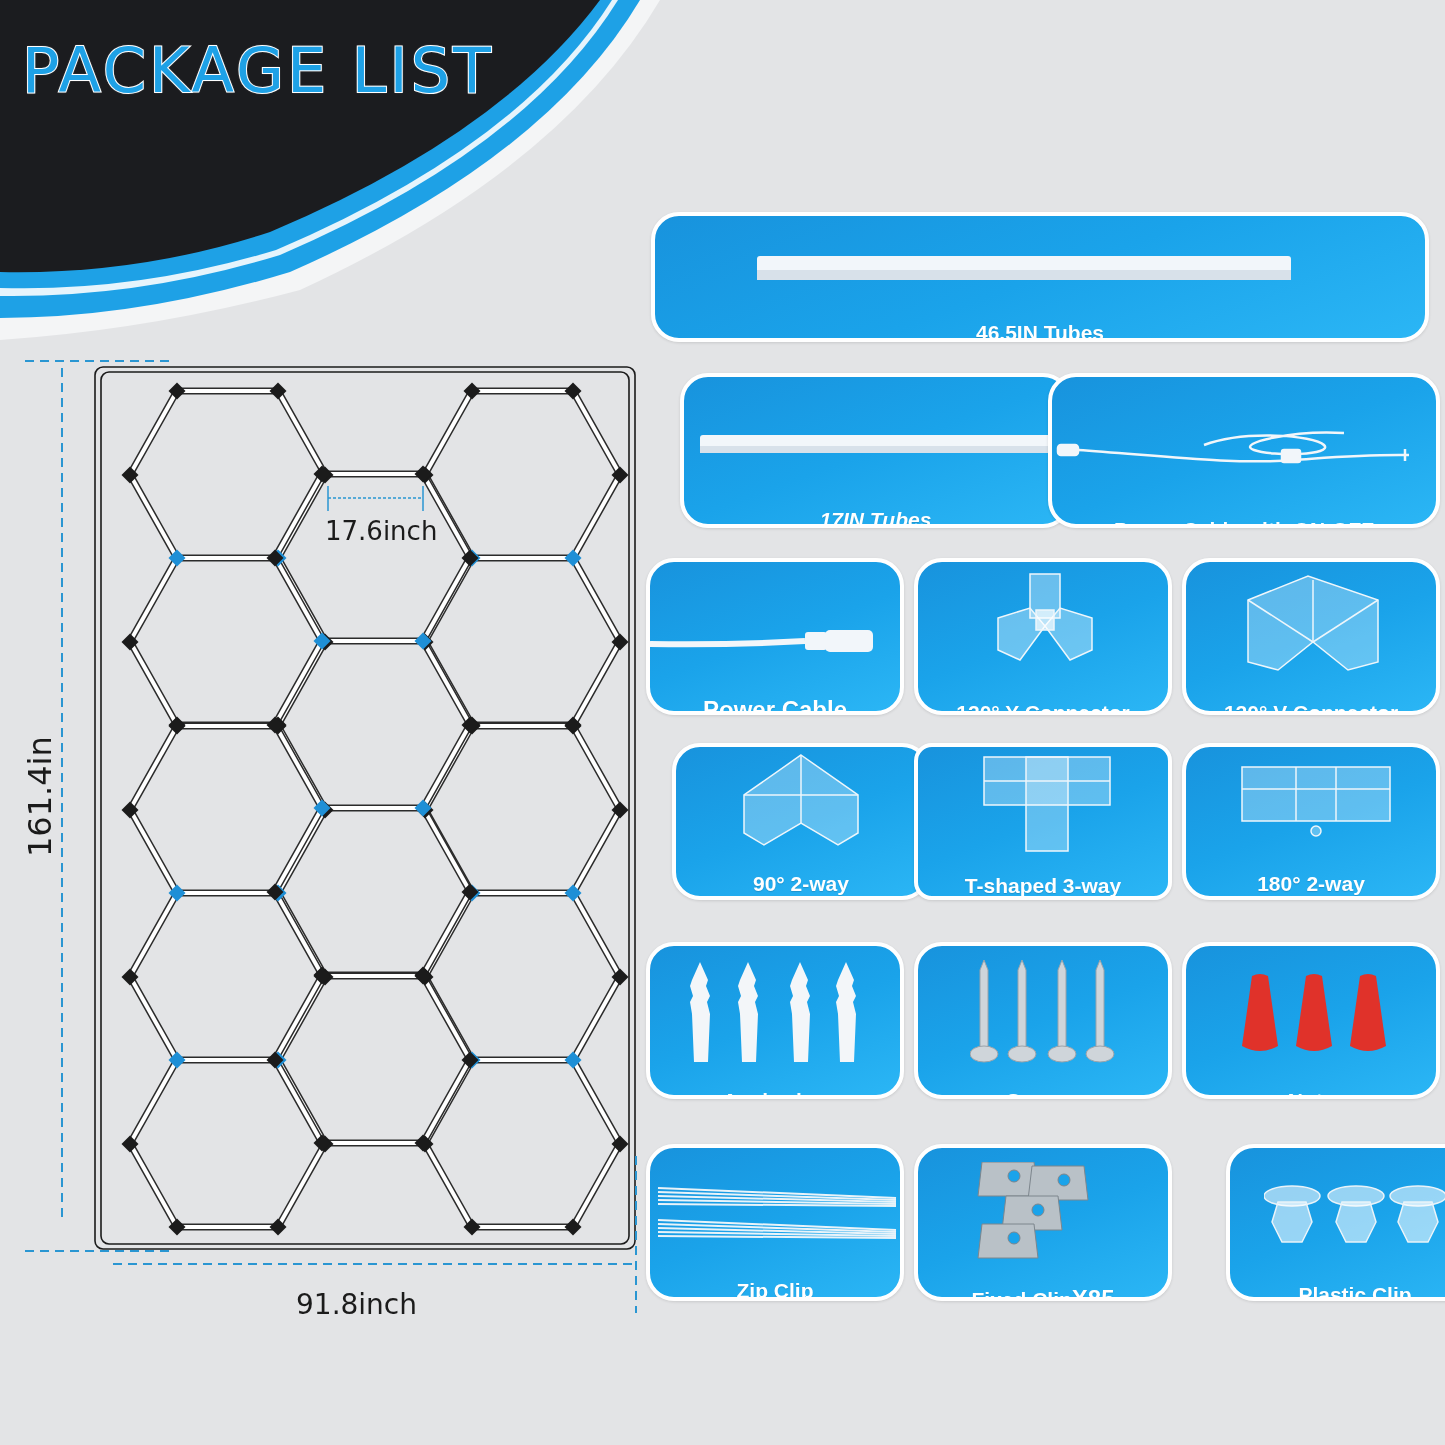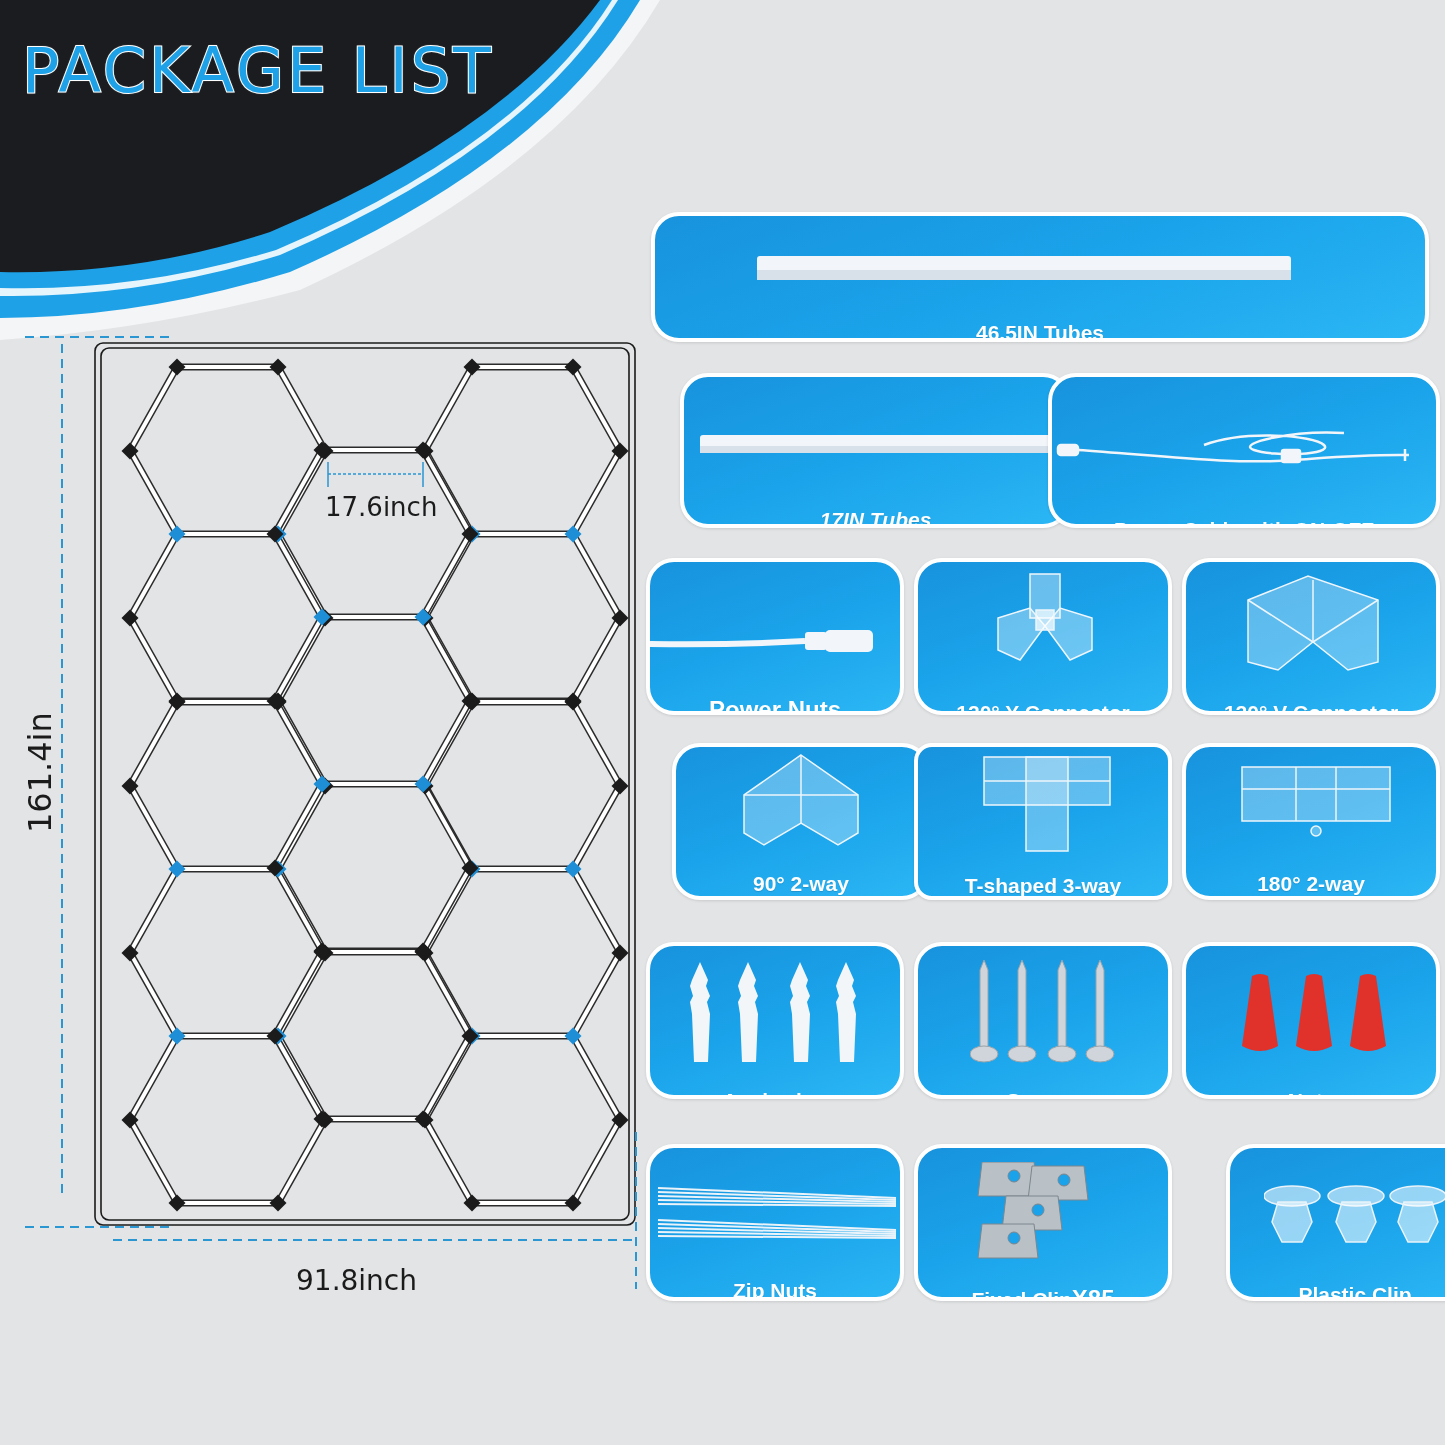--- a/index.html
+++ b/index.html
@@ -11,21 +11,21 @@
   .banner { position:absolute; left:0; top:0; width:1445px; height:340px; }
   .banner svg { position:absolute; left:0; top:0; }
   .title {
     position:absolute; left:22px; top:34px;
     font-family:"DejaVu Sans", sans-serif; font-weight:normal;
     font-size:62px; letter-spacing:3px; color:#1ea1e6;
     -webkit-text-stroke:2px #ffffff;
     paint-order:stroke fill;
     text-shadow: 0 0 2px #ffffff;
   }
-  .diagram { position:absolute; left:0; top:324px; width:645px; height:1000px; }
+  .diagram { position:absolute; left:0; top:348px; width:645px; height:1000px; }
   .diagram svg { position:absolute; left:0; top:0; }
   .dim-label {
     position:absolute; font-family:"DejaVu Sans", sans-serif; color:#1b1b1b;
     font-size:30px;
   }
   .dim-h { left:296px; top:940px; font-size:28px; }
   .dim-v { left:-20px; top:430px; transform:rotate(-90deg); font-size:32px; transform-origin:center; width:120px; text-align:center; }
   .dim-seg { left:325px; top:168px; font-size:26px; }
 
   .card {
@@ -352,21 +352,21 @@
 
 <div class="card" style="left:646px;top:558px;width:258px;height:157px;">
   <div class="art" style="left:0;top:62px;width:230px;height:30px;">
     <svg width="230" height="30">
         <path d="M0,20 C60,21 120,19 155,17" stroke="#f2f6fa" stroke-width="6" fill="none"></path>
         <rect x="155" y="8" width="22" height="18" rx="3" fill="#f2f6fa"></rect>
         <rect x="175" y="6" width="48" height="22" rx="5" fill="#f2f6fa"></rect>
       </svg>
   </div>
   <div class="card-label" style="top:115px;font-size:24px;">
-    <span>Power Nuts</span>
+    <span>Power Cable</span>
     
   </div>
 </div>
 
 <div class="card" style="left:914px;top:558px;width:258px;height:157px;">
   <div class="art" style="left:72px;top:8px;width:110px;height:104px;">
     <svg width="110" height="104" fill="rgba(255,255,255,0.35)" stroke="#eef6fb" stroke-width="1.5">
       <rect x="40" y="4" width="30" height="44"></rect>
       <polygon points="8,48 40,38 55,56 30,90 8,80"></polygon>
       <polygon points="102,48 70,38 55,56 80,90 102,80"></polygon>
@@ -498,21 +498,21 @@
         <path d="M2,16 L240,20"></path>
         <path d="M2,20 L240,22"></path>
       <path d="M2,36 L240,46"></path>
         <path d="M2,40 L240,48"></path>
         <path d="M2,44 L240,50"></path>
         <path d="M2,48 L240,52"></path>
         <path d="M2,52 L240,54"></path>
     </svg>
   </div>
   <div class="card-label" style="top:110px;">
-    <span>Zip Nuts</span>
+    <span>Zip Clip</span>
     <span class="qty">X50</span>
   </div>
 </div>
 
 <div class="card" style="left:914px;top:1144px;width:258px;height:157px;">
   <div class="art" style="left:56px;top:14px;width:130px;height:104px;">
     <svg width="130" height="104" fill="#b9c1c7" stroke="#7d868d" stroke-width="1">
       <g id="clp">
           <path d="M8,0 L60,0 L64,34 L4,34 Z"></path>
           <circle cx="40" cy="14" r="6" fill="#1aa3ea"></circle>

